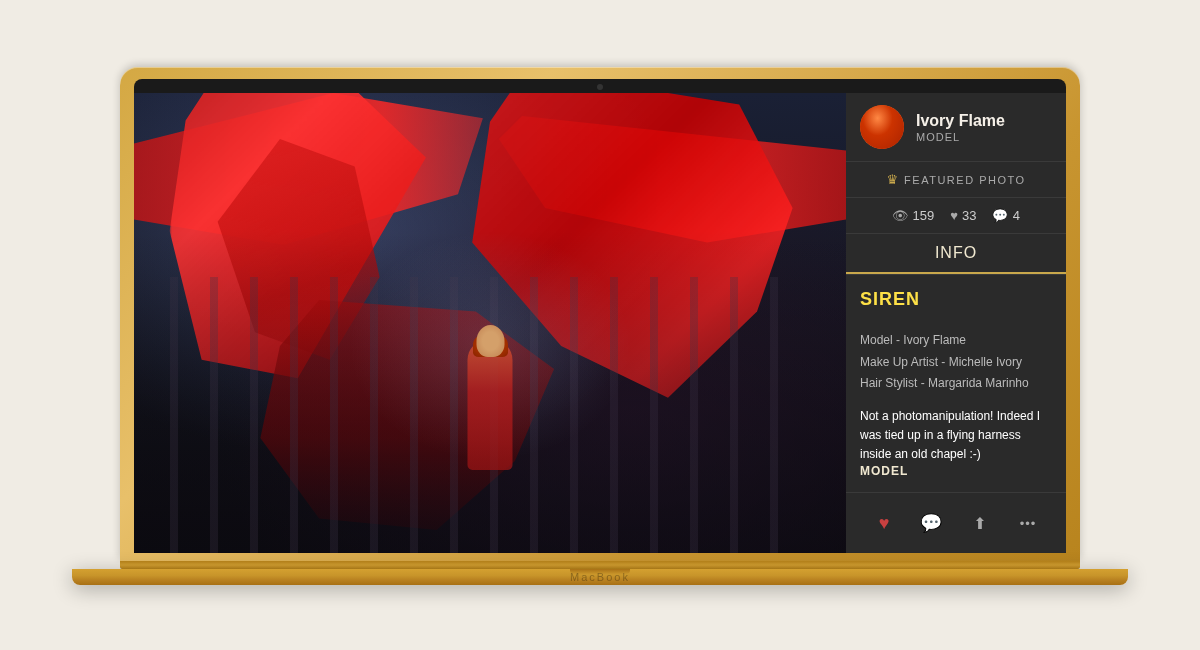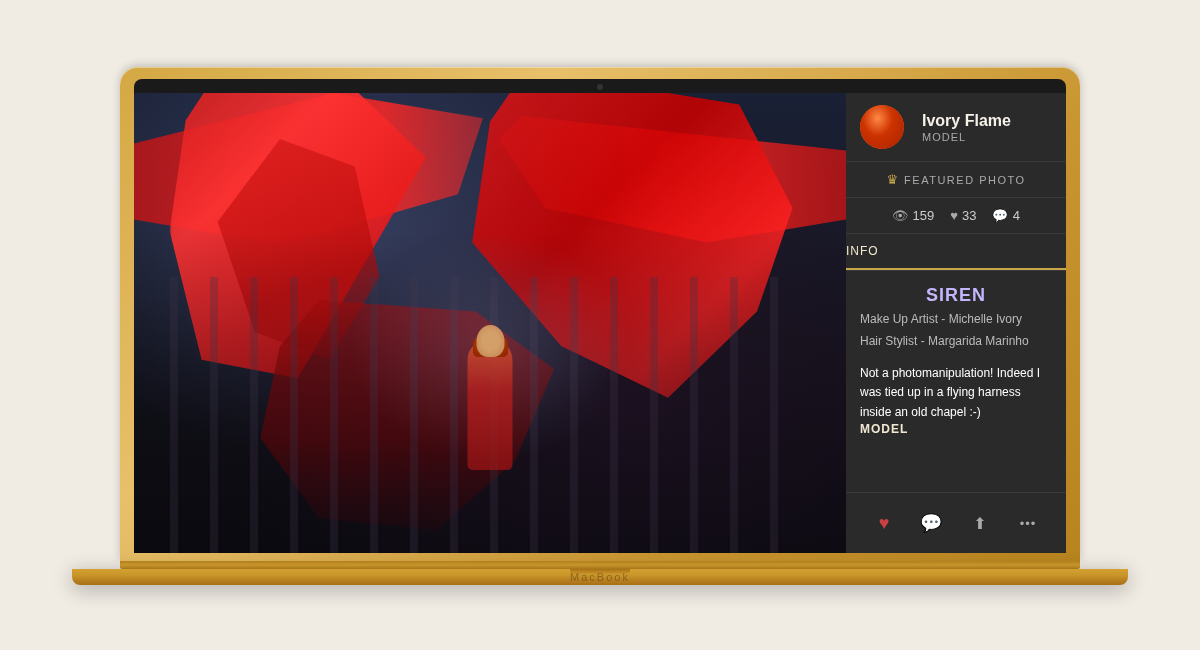--- a/index.html
+++ b/index.html
@@ -219,21 +219,21 @@
       display: flex;
       flex-direction: column;
       overflow-y: auto;
     }
 
     
     .profile-header {
       display: flex;
       align-items: center;
       padding: 12px 14px;
-      gap: 18px;
+      gap: 12px;
       border-bottom: 1px solid #3a3a3a;
     }
 
     .avatar {
       width: 44px;
       height: 44px;
       border-radius: 50%;
       overflow: hidden;
       flex-shrink: 0;
       background: linear-gradient(135deg, #cc4400 0%, #ff6622 50%, #dd3300 100%);
@@ -314,48 +314,47 @@
     }
 
     
     .tabs-row {
       display: flex;
       border-bottom: 1px solid #3a3a3a;
     }
 
     .tab {
       flex: 1;
-      text-align: left;
+      text-align: center;
       padding: 10px 0;
-      font-size: 12px;
+      font-size: 16px;
       letter-spacing: 1px;
       text-transform: uppercase;
       cursor: pointer;
       color: #888;
     }
 
     .tab.active {
       color: #f0e8d0;
       border-bottom: 2px solid #c9a84c;
     }
 
     
     .info-content {
       padding: 14px;
       flex: 1;
       overflow-y: auto;
     }
 
     .photo-title {
-      color: #c4b5fd;
+      color: #fde047;
       font-size: 18px;
       font-weight: 700;
       letter-spacing: 1px;
-      margin-bottom: 3px;
-      text-align: center;
+      margin-bottom: 20px;
     }
 
     .credit-line {
       color: #bbb;
       font-size: 12px;
       line-height: 1.8;
       margin-bottom: 12px;
     }
 
     .description {
@@ -519,20 +518,21 @@
             </div>
           </div>
 
           <div class="tabs-row">
             <div class="tab active">INFO</div>
           </div>
 
           <div class="info-content">
             <div class="photo-title">SIREN</div>
             <div class="credit-line">
+              <div>Model - Ivory Flame</div>
               <div>Make Up Artist - Michelle Ivory</div>
               <div>Hair Stylist - Margarida Marinho</div>
             </div>
             <div class="description">Not a photomanipulation! Indeed I was tied up in a flying harness inside an old chapel :-)</div>
 
             <div class="section-label">MODEL</div>
 
           </div>
 
           <div class="action-bar">

